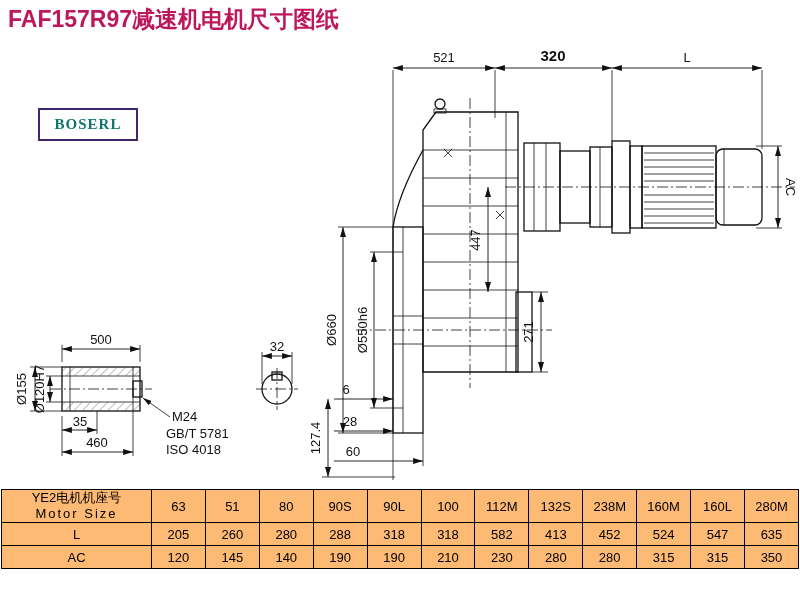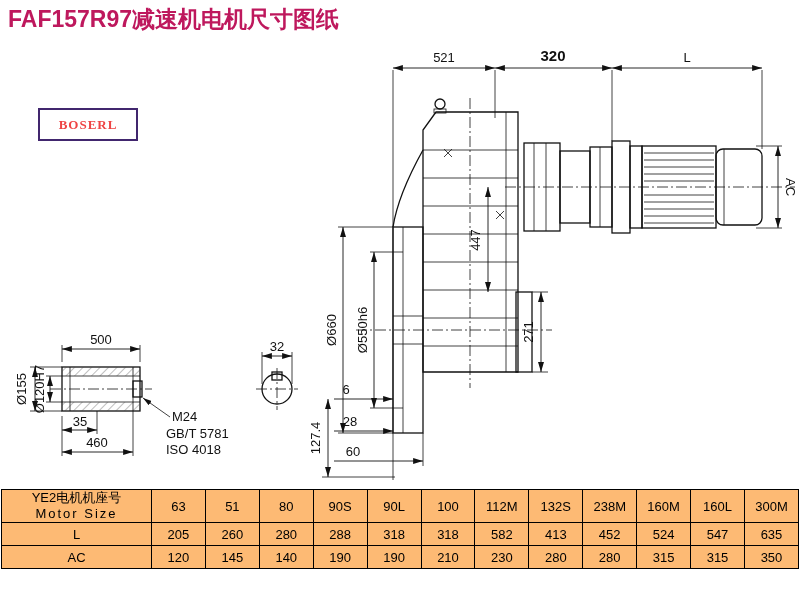--- a/index.html
+++ b/index.html
@@ -2,21 +2,21 @@
 <html><head>
 <meta charset="utf-8">
 <style>
   *{margin:0;padding:0;box-sizing:border-box}
   html,body{width:800px;height:594px;background:#fff;overflow:hidden;
     font-family:"Liberation Sans",sans-serif;color:#111}
   .page{position:absolute;inset:0;background:#fff}
   .title{position:absolute;left:8px;top:4px;font-size:23px;font-weight:bold;color:#be185d}
   .logo{position:absolute;left:38px;top:108px;width:100px;height:33px;border:2px solid #41266e;
     display:flex;align-items:center;justify-content:center;background:#fff}
-  .logo span{font-family:"Liberation Serif",serif;font-weight:bold;font-size:13px;color:#ef4444;letter-spacing:1px}
+  .logo span{font-family:"Liberation Serif",serif;font-weight:bold;font-size:15px;color:#0f766e;letter-spacing:1px}
   svg.draw{position:absolute;left:0;top:36px}
   .ol{fill:none;stroke:#111;stroke-width:1.3}
   .tl{fill:none;stroke:#111;stroke-width:0.8}
   .dl{fill:none;stroke:#111;stroke-width:0.9}
   .cl{fill:none;stroke:#111;stroke-width:0.8;stroke-dasharray:11 3 2 3}
   svg text{font-family:"Liberation Sans",sans-serif;font-size:13px;fill:#111;text-anchor:middle}
   svg text.b{font-size:15px;font-weight:bold}
   svg text.ta-s{text-anchor:start}
   table.spec{position:absolute;left:1px;top:489px;width:798px;border-collapse:collapse;
     table-layout:fixed;font-size:13px;color:#000;background:#fdba74}
@@ -243,21 +243,21 @@
       <th>51</th>
       <th>80</th>
       <th>90S</th>
       <th>90L</th>
       <th>100</th>
       <th>112M</th>
       <th>132S</th>
       <th>238M</th>
       <th>160M</th>
       <th>160L</th>
-      <th>300M</th>
+      <th>280M</th>
     </tr>
     <tr>
       <td>L</td>
       <td>205</td>
       <td>260</td>
       <td>280</td>
       <td>288</td>
       <td>318</td>
       <td>318</td>
       <td>582</td>

